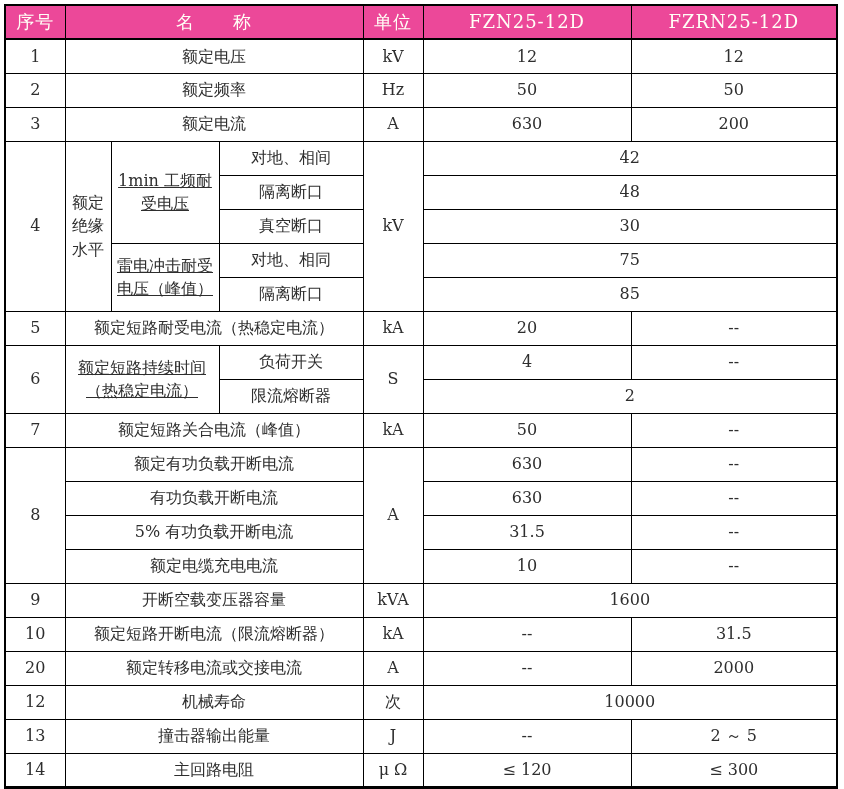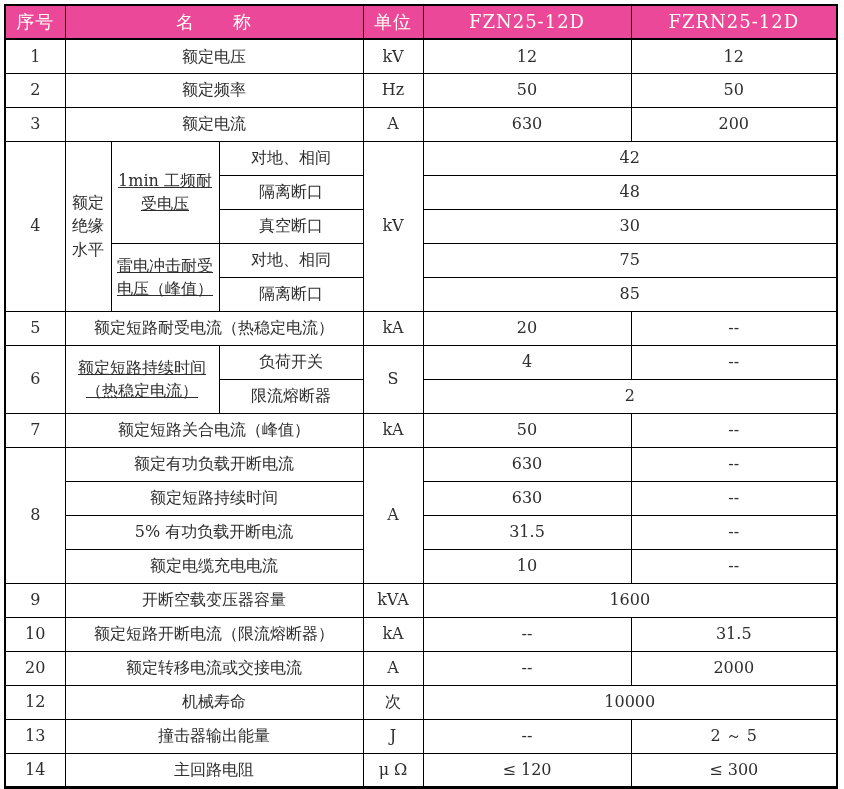--- a/index.html
+++ b/index.html
@@ -142,21 +142,21 @@
     </tr>
 
     <tr>
       <td rowspan="4">8</td>
       <td colspan="3">额定有功负载开断电流</td>
       <td rowspan="4">A</td>
       <td>630</td>
       <td>--</td>
     </tr>
     <tr>
-      <td colspan="3">额定短路持续时间</td>
+      <td colspan="3">有功负载开断电流</td>
       <td>630</td>
       <td>--</td>
     </tr>
     <tr>
       <td colspan="3">5% 有功负载开断电流</td>
       <td>31.5</td>
       <td>--</td>
     </tr>
     <tr>
       <td colspan="3">额定电缆充电电流</td>

